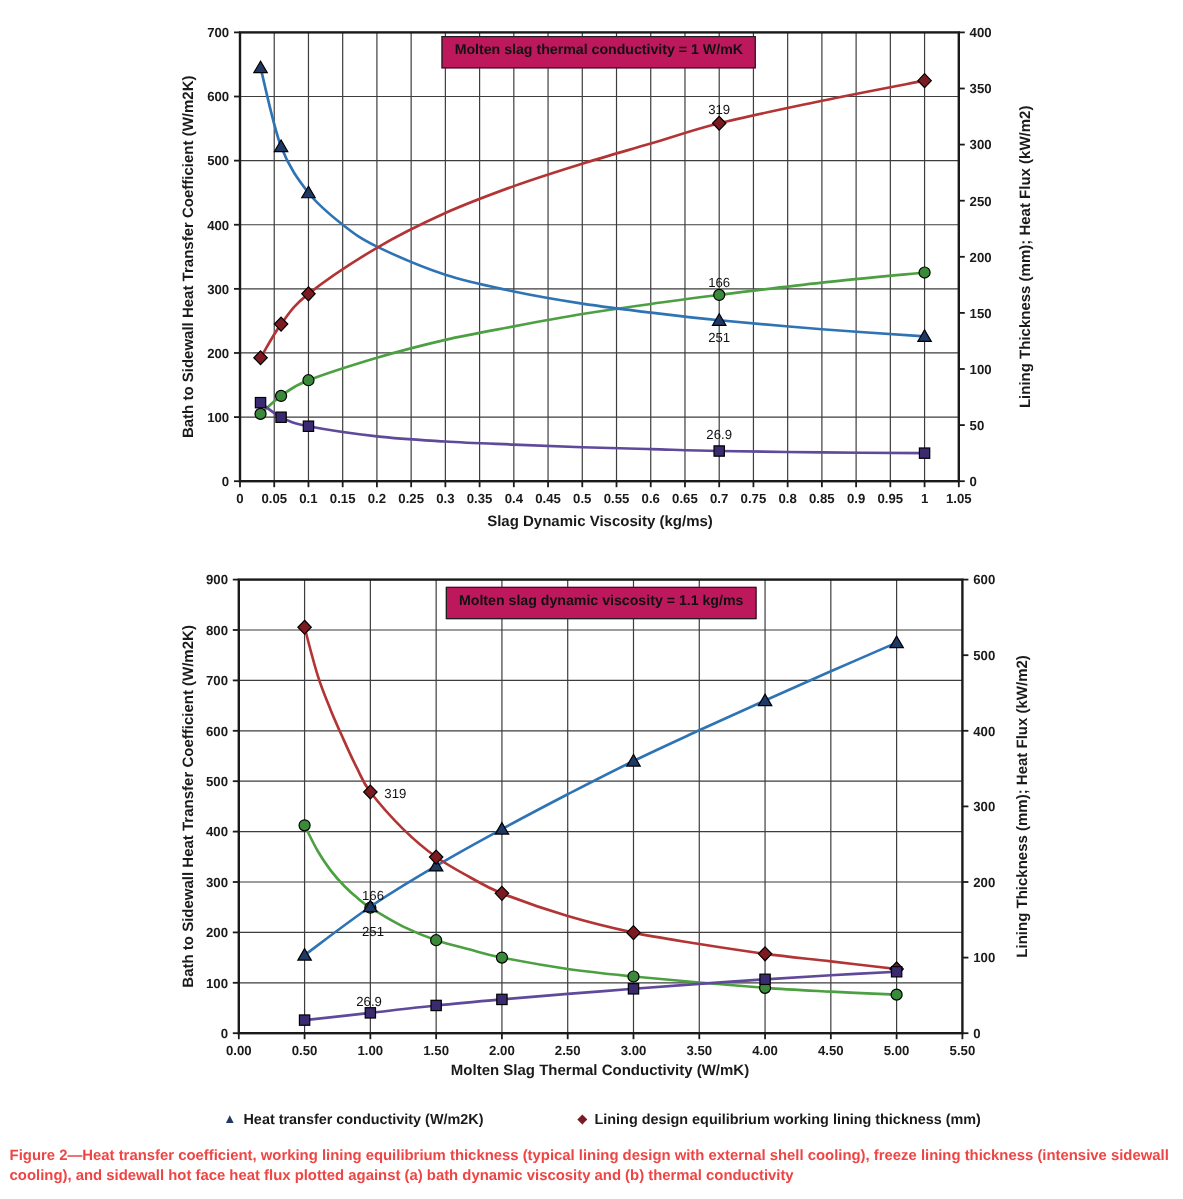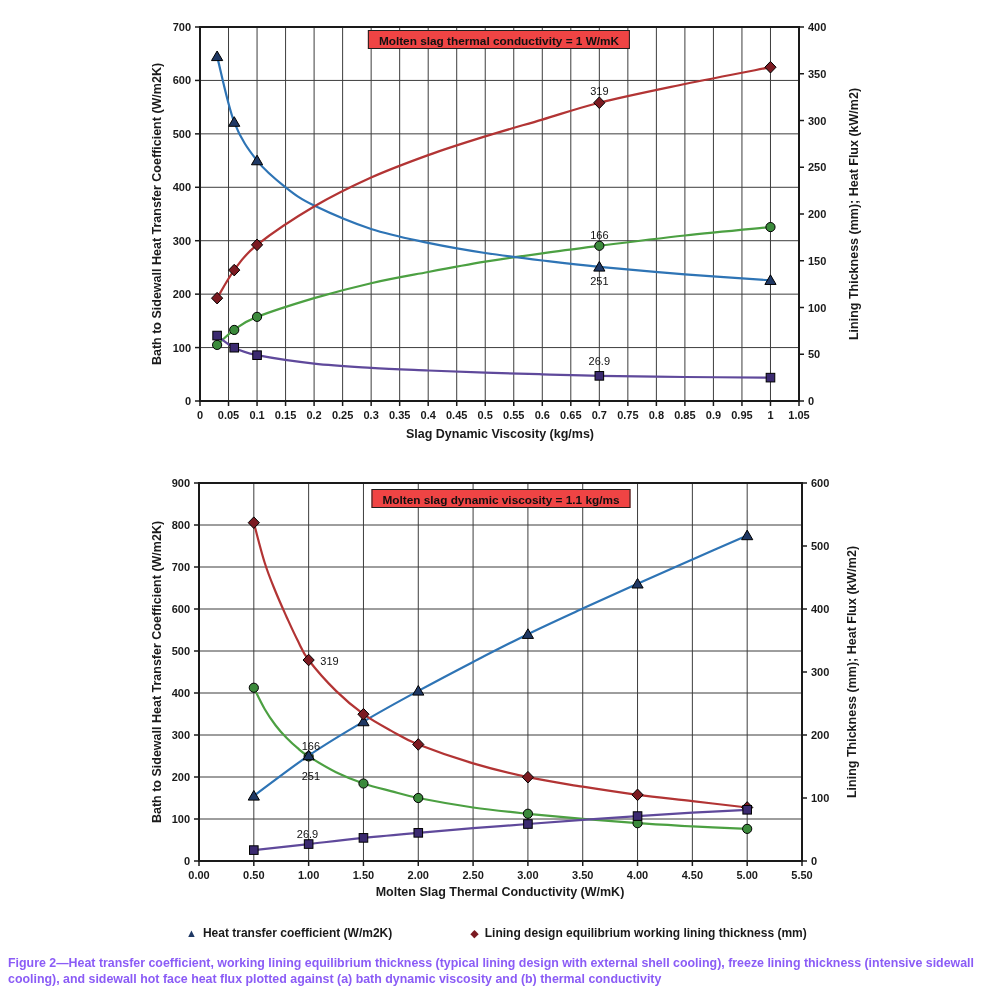--- a/index.html
+++ b/index.html
@@ -1,26 +1,26 @@
 <!DOCTYPE html>
 <html><head>
 <meta charset="utf-8">
 <style>
   html,body{margin:0;padding:0;background:#ffffff;}
   .figure{position:relative;width:986px;height:999px;background:#ffffff;
           font-family:"Liberation Sans","DejaVu Sans",sans-serif;color:#1a1a1a;overflow:hidden;}
   svg{position:absolute;left:0;top:0;}
-  .title-box{position:absolute;transform:translateX(-50%);background:#ef4444;border:1.7px solid #1f1f1f;
-             padding:3px 10px 0 10px;font-size:11.8px;font-weight:bold;white-space:nowrap;color:#111;}
+  .title-box{position:absolute;transform:translateX(-50%);background:#be185d;border:1.7px solid #1f1f1f;
+             padding:3px 10px 8px 10px;font-size:11.8px;font-weight:bold;white-space:nowrap;color:#111;}
   .legend{position:absolute;left:186px;top:926px;display:flex;gap:78px;align-items:center;
           font-size:12px;font-weight:bold;color:#1a1a1a;}
   .legend-item{display:flex;align-items:center;gap:6px;white-space:nowrap;}
   .legend-marker{font-size:11px;line-height:1;}
   .caption{position:absolute;left:8px;top:955px;width:972px;font-size:12.4px;font-weight:bold;
-           line-height:1.32;color:#8b5cf6;}
+           line-height:1.32;color:#ef4444;}
 </style>
 </head>
 <body>
 
 <div class="figure">
   <svg id="chart-svg" width="986" height="920" viewBox="0 0 986 920">
       <g>
         <g>
           <line x1="228.52380952380952" y1="27" x2="228.52380952380952" y2="401" stroke="#3d3d3d" stroke-width="1"></line>
           <line x1="257.04761904761904" y1="27" x2="257.04761904761904" y2="401" stroke="#3d3d3d" stroke-width="1"></line>
@@ -302,21 +302,21 @@
       </g>
     </svg>
 
   <div class="title-box" style="left:499px;top:30px;">Molten slag thermal conductivity = 1 W/mK</div>
 
   <div class="title-box" style="left:501px;top:489px;">Molten slag dynamic viscosity = 1.1 kg/ms</div>
 
   <div class="legend">
     <div class="legend-item">
       <span class="legend-marker" style="color:#1F3864;">▲</span>
-      <span>Heat transfer coefficient (W/m2K)</span>
+      <span>Heat transfer conductivity (W/m2K)</span>
     </div>
     <div class="legend-item">
       <span class="legend-marker" style="color:#7B1A21;">◆</span>
       <span>Lining design equilibrium working lining thickness (mm)</span>
     </div>
   </div>
 
   <div class="caption">Figure 2—Heat transfer coefficient, working lining equilibrium thickness (typical lining design with external shell cooling), freeze lining thickness (intensive sidewall cooling), and sidewall hot face heat flux plotted against (a) bath dynamic viscosity and (b) thermal conductivity</div>
 </div>
 

